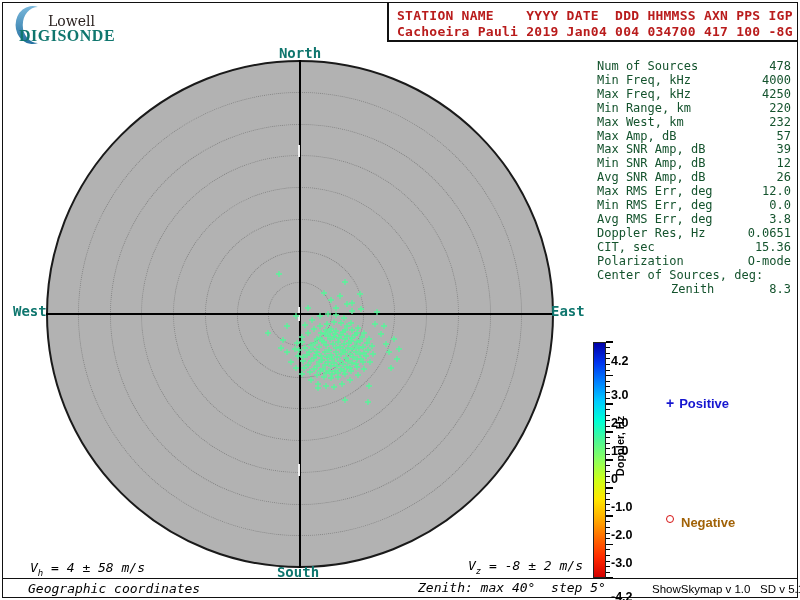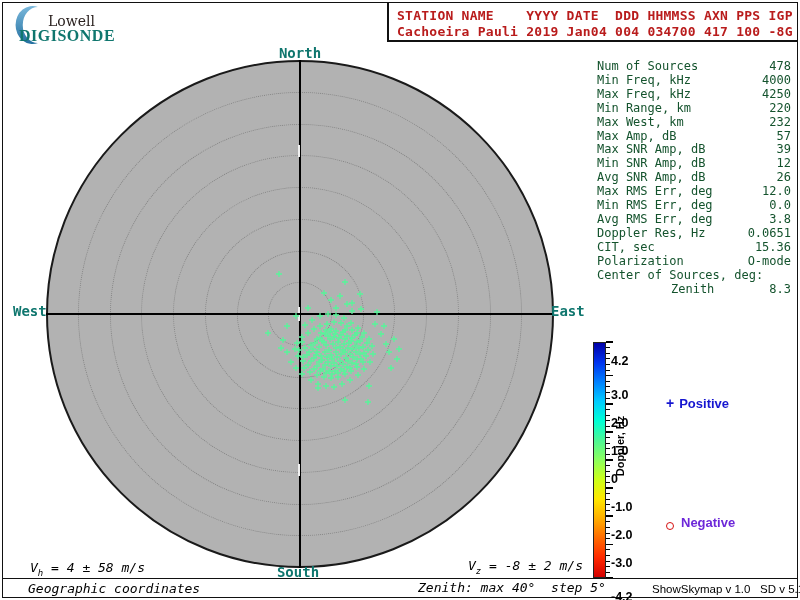--- a/index.html
+++ b/index.html
@@ -43,22 +43,22 @@
 
   
   #cbar{left:593px;top:342px;width:13px;height:236px;border:1px solid #222;box-sizing:border-box;}
   .tick{background:#000;}
   .cbl{left:611px;font-family:"Liberation Sans",sans-serif;font-weight:bold;font-size:12.5px;color:#000;margin-top:20px;}
   #cbar-axis-label{left:620px;top:446px;font-family:"Liberation Sans",sans-serif;font-weight:bold;
       font-size:11px;color:#000;transform:translate(-50%,-50%) rotate(-90deg);white-space:nowrap;}
 
   #pos-legend{left:666px;top:395px;color:#1515d0;font-family:"Liberation Sans",sans-serif;
       font-weight:bold;font-size:13px;}
-  #neg-legend{left:666px;top:515px;color:#6d28d9;font-family:"Liberation Sans",sans-serif;
-      font-weight:bold;font-size:13px;display:flex;align-items:flex-end;}
+  #neg-legend{left:666px;top:515px;color:#a16207;font-family:"Liberation Sans",sans-serif;
+      font-weight:bold;font-size:13px;display:flex;align-items:flex-start;}
   #neg-circle{width:6px;height:6px;border:1.6px solid #d61111;border-radius:50%;
       display:inline-block;margin-right:7px;}
   #pos-plus{font-size:14px;margin-right:5px;}
 
   
   #bot-line{left:2px;top:578px;width:796px;height:1.2px;background:#111;}
   .ital{font-style:italic;font-size:13px;color:#000;white-space:pre;}
   #vh-label{left:30px;top:560px;}
   #vz-label{left:468px;top:558px;}
   #geo-label{left:28px;top:581px;}

